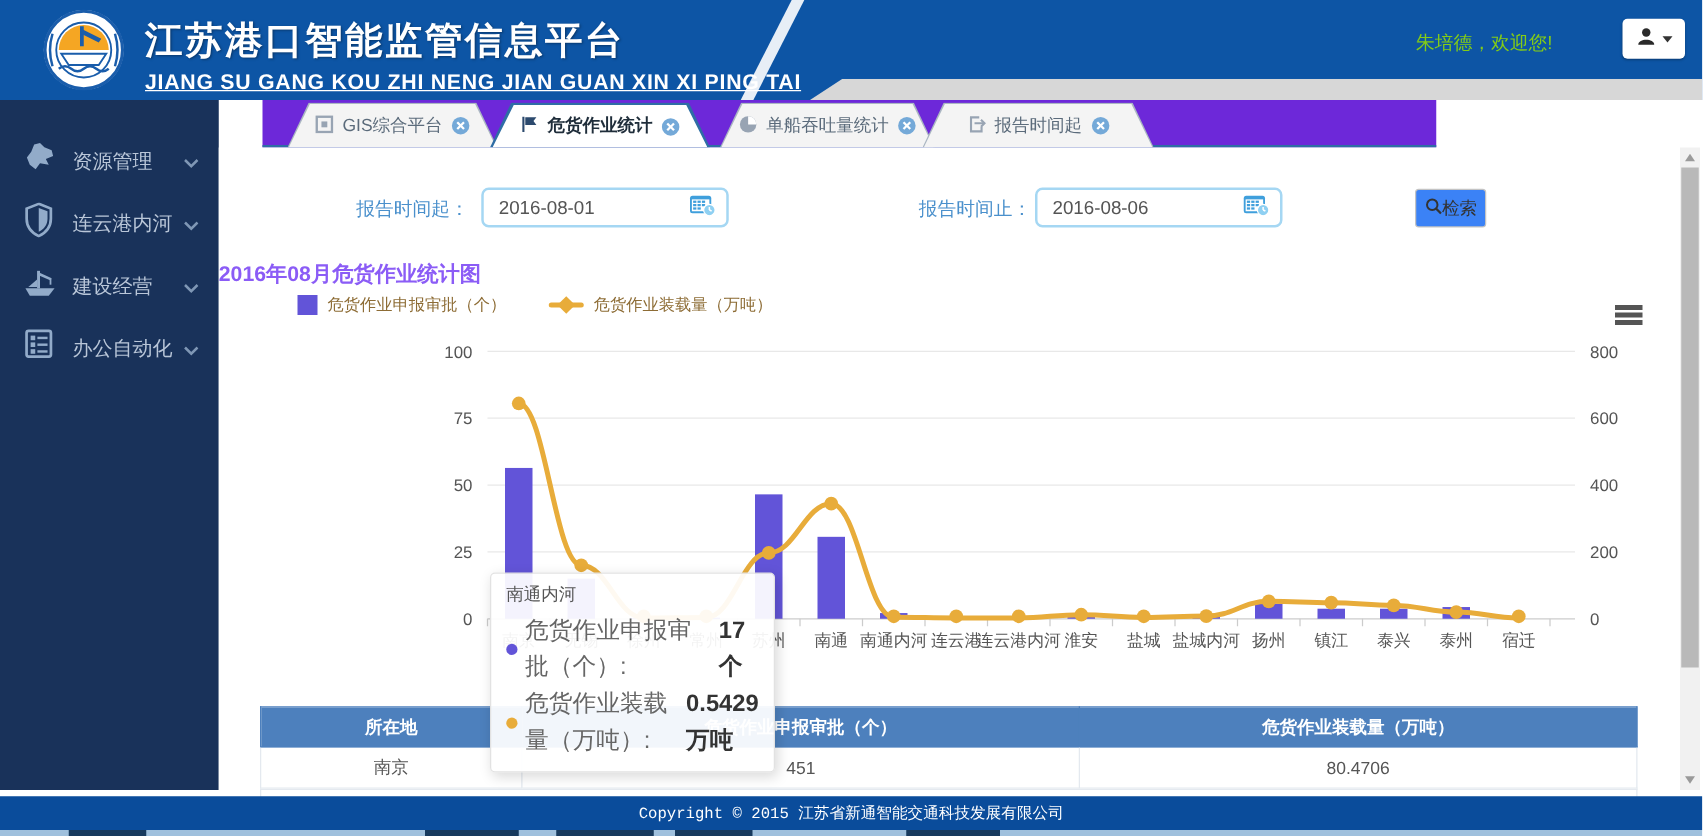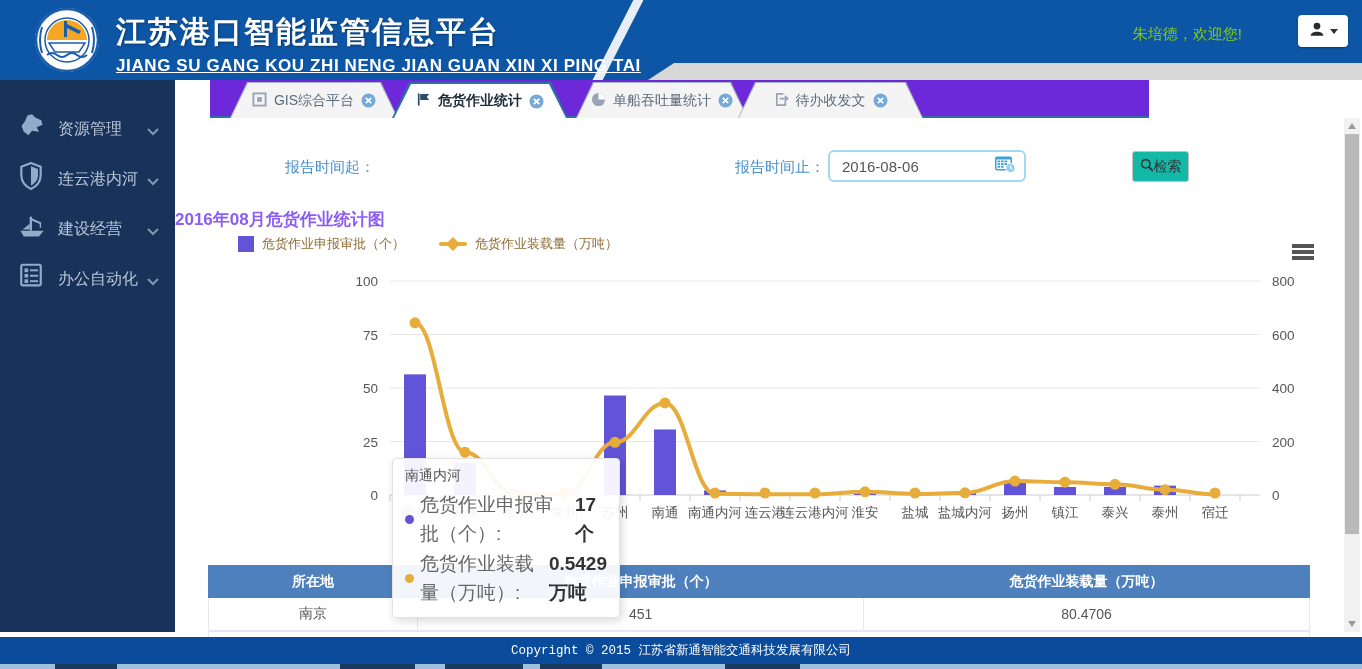--- a/index.html
+++ b/index.html
@@ -35,21 +35,21 @@
   .tab.active .tab-outer { background:#2e6da5; }
   .tab.active .tab-inner { background:#fff; inset:2px 2px 0 2px; color:#1f2d3a; font-weight:bold; }
   .tab .close { width:15px; height:15px; }
 
   
   .content { position:absolute; left:175px; top:118px; width:1187px; height:519px; background:#fff; }
 
   .filter-label { position:absolute; font-size:15px; color:#4a90cc; }
   .date-input { position:absolute; width:198px; height:32px; border:2px solid #a5d7f3; border-radius:6px; background:#fff; display:flex; align-items:center; padding:0 8px 0 12px; }
   .date-input .dval { flex:1; font-size:15px; color:#555; }
-  .search-btn { position:absolute; width:57px; height:31px; background:#14b8a6; border:1px solid #c3c3c3; border-radius:3px; display:flex; align-items:center; justify-content:center; gap:0; font-size:14px; color:#333; cursor:pointer; }
+  .search-btn { position:absolute; width:57px; height:31px; background:#3b82f6; border:1px solid #c3c3c3; border-radius:3px; display:flex; align-items:center; justify-content:center; gap:0; font-size:14px; color:#333; cursor:pointer; }
 
   .chart-title { position:absolute; left:0; right:60px; top:90px; font-size:17px; font-weight:bold; color:#8b5cf6; }
 
   .legend { position:absolute; left:63px; top:117px; display:flex; align-items:center; gap:34px; font-size:13px; color:#8d6c35; }
   .legend .leg1 { display:flex; align-items:center; gap:8px; }
   .leg-swatch { width:16px; height:16px; background:#6254d8; }
   .leg-line { position:relative; width:28px; height:4px; background:#e8ac3a; border-radius:2px; }
   .leg-line .diamond { position:absolute; left:9px; top:-3px; width:10px; height:10px; background:#e8ac3a; transform:rotate(45deg); }
 
   #chart-svg { position:absolute; left:5px; top:140px; }
@@ -253,35 +253,57 @@
     <div class="tab" style="left:528px; width:185px;">
       <div class="tab-outer"></div>
       <div class="tab-inner">
         <span>
           <svg width="15" height="15" viewBox="0 0 16 16">
               <path d="M10 2 H3 V14 H12 V10" fill="none" stroke="#98a4b3" stroke-width="1.8"></path>
               <line x1="6" y1="7" x2="14" y2="7" stroke="#98a4b3" stroke-width="1.8"></line>
               <path d="M11.5 4 L14.5 7 L11.5 10" fill="none" stroke="#98a4b3" stroke-width="1.8"></path>
             </svg>
         </span>
-        <span>待办收发文</span>
+        <span>报告时间起</span>
         <span class="close">
           <svg width="15" height="15" viewBox="0 0 15 15">
               <circle cx="7.5" cy="7.5" r="7" fill="#74a9d8"></circle>
               <line x1="4.8" y1="4.8" x2="10.2" y2="10.2" stroke="#fff" stroke-width="1.8"></line>
               <line x1="10.2" y1="4.8" x2="4.8" y2="10.2" stroke="#fff" stroke-width="1.8"></line>
             </svg>
         </span>
       </div>
     </div>
   </div>
 
   <div class="content">
 
     <div class="filter-label" style="left:110px; top:40px;">报告时间起：</div>
+    <div class="date-input" style="left:210px; top:32px;">
+      <span class="dval">2016-08-01</span>
+      <span>
+        <svg width="22" height="20" viewBox="0 0 22 20">
+            <rect x="1" y="2.5" width="17" height="14" rx="2" fill="#3f9fdc"></rect>
+            <rect x="2.5" y="5.5" width="14" height="9.5" fill="#fff"></rect>
+            <g fill="#3f9fdc">
+              <rect x="3.5" y="6.5" width="2.6" height="1.8"></rect>
+              <rect x="7" y="6.5" width="2.6" height="1.8"></rect>
+              <rect x="10.5" y="6.5" width="2.6" height="1.8"></rect>
+              <rect x="3.5" y="9.2" width="2.6" height="1.8"></rect>
+              <rect x="7" y="9.2" width="2.6" height="1.8"></rect>
+              <rect x="10.5" y="9.2" width="2.6" height="1.8"></rect>
+              <rect x="3.5" y="11.9" width="2.6" height="1.8"></rect>
+              <rect x="7" y="11.9" width="2.6" height="1.8"></rect>
+            </g>
+            <circle cx="16.5" cy="14" r="4.6" fill="#8fd0f2" stroke="#fff" stroke-width="1"></circle>
+            <line x1="16.5" y1="14" x2="16.5" y2="11.5" stroke="#fff" stroke-width="1.2"></line>
+            <line x1="16.5" y1="14" x2="18.3" y2="14.8" stroke="#fff" stroke-width="1.2"></line>
+          </svg>
+      </span>
+    </div>
 
     <div class="filter-label" style="left:560px; top:40px;">报告时间止：</div>
     <div class="date-input" style="left:653px; top:32px;">
       <span class="dval">2016-08-06</span>
       <span>
         <svg width="22" height="20" viewBox="0 0 22 20">
             <rect x="1" y="2.5" width="17" height="14" rx="2" fill="#3f9fdc"></rect>
             <rect x="2.5" y="5.5" width="14" height="9.5" fill="#fff"></rect>
             <g fill="#3f9fdc">
               <rect x="3.5" y="6.5" width="2.6" height="1.8"></rect>

